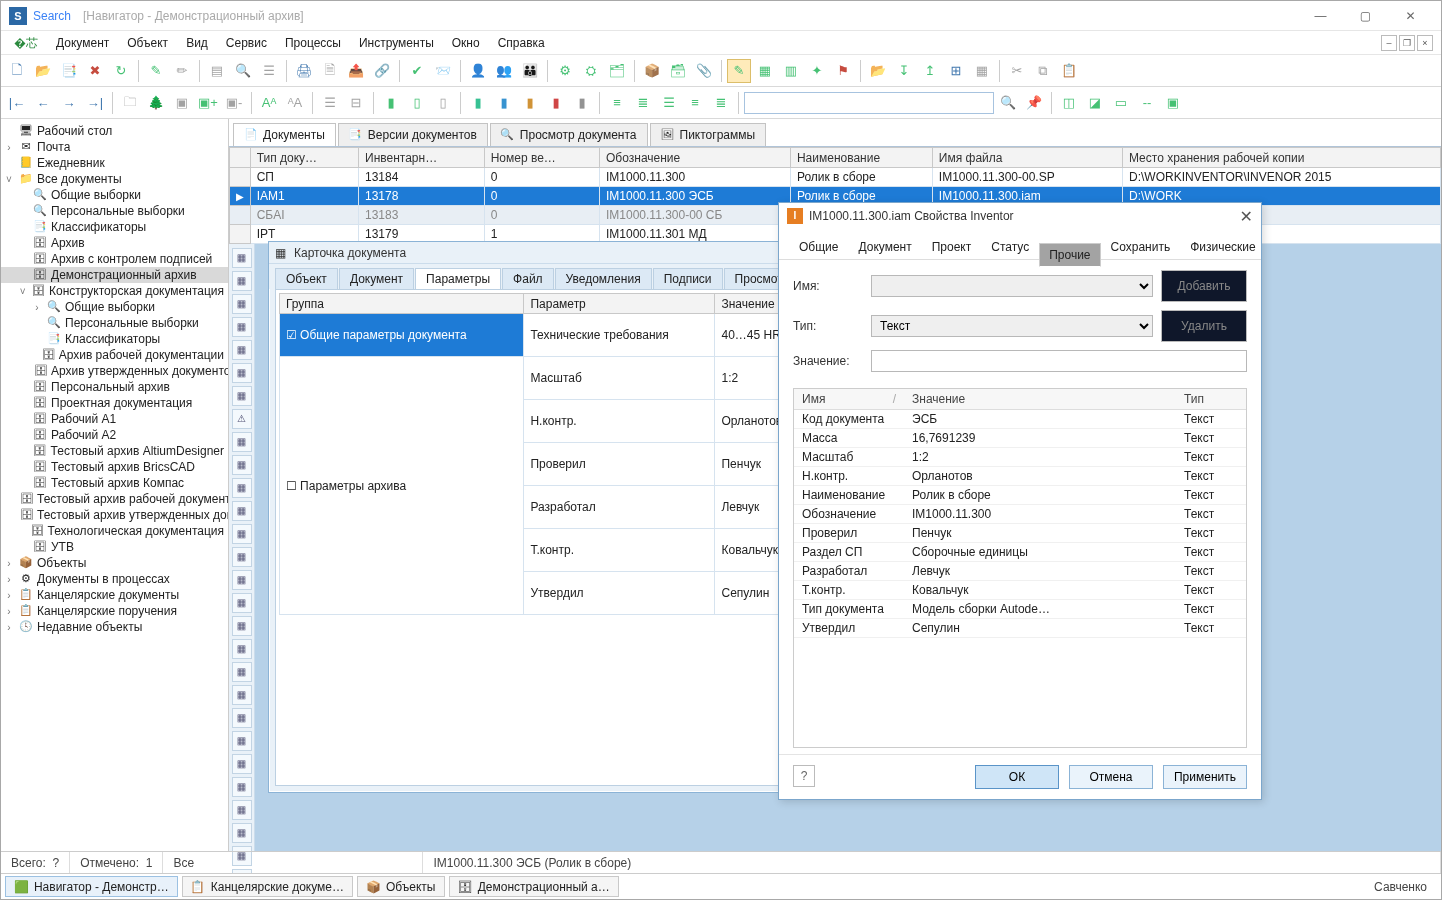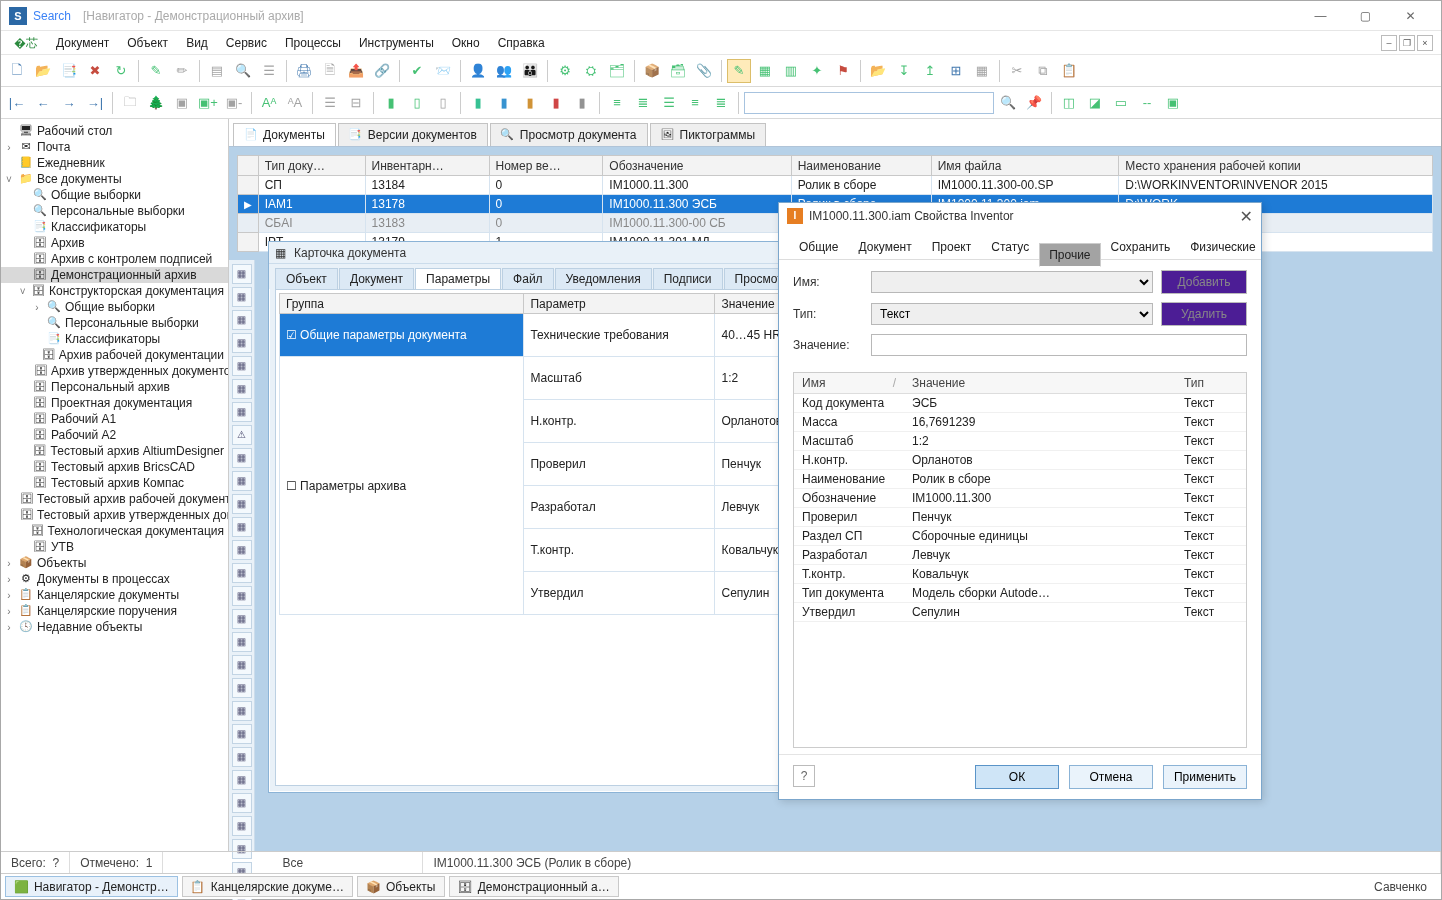--- a/index.html
+++ b/index.html
@@ -27,21 +27,21 @@
 .tn{display:flex;align-items:center;padding:1px 4px;white-space:nowrap;cursor:default}
 .tn .exp{width:12px;text-align:center;color:#777;font-size:10px}
 .tn .ic{width:16px;height:14px;margin:0 3px;font-size:11px;text-align:center}
 .tn.sel{background:#d9d9d9}
 .d0{padding-left:2px}.d1{padding-left:16px}.d2{padding-left:30px}
 .mainarea{flex:1;display:flex;flex-direction:column;min-width:0;background:#b6d1e8}
 .tabs{height:28px;display:flex;align-items:flex-end;background:#fff;border-bottom:1px solid #b0c4d8;padding-left:4px;gap:2px}
 .tab{padding:4px 10px;border:1px solid #c3c3c3;border-bottom:none;background:#efefef;display:flex;align-items:center;gap:5px;font-size:12px}
 .tab.active{background:#fff}
 .tab .tic{width:14px;height:14px;font-size:11px}
-.gridwrap{background:#b6d1e8;padding:8px}
+.gridwrap{background:#b6d1e8;padding:0}
 table.grid{width:100%;border-collapse:collapse;background:#fff;font-size:12px}
 .grid th{background:#f3f3f3;border:1px solid #c8c8c8;padding:2px 6px;text-align:left;font-weight:normal;color:#333;height:20px}
 .grid td{border:1px solid #d6e3ef;padding:2px 6px;height:19px;background:#fff}
 .grid tr.sel td{background:#1e7bd6;color:#fff}
 .grid tr.ro td{background:#e8eef4;color:#888}
 .grid td.rh{width:20px;background:#f3f3f3;border:1px solid #c8c8c8;text-align:center;font-size:10px;color:#555}
 .cardframe{position:absolute;left:268px;top:241px;width:780px;height:552px;background:#e9f1f8;border:1px solid #8bb3d6;display:flex;flex-direction:column;box-shadow:0 0 0 1px #fff inset}
 .cardframe .chdr{height:22px;background:#e9f1f8;display:flex;align-items:center;padding:0 6px;border-bottom:1px solid #cbdceb;font-size:12px;color:#333}
 .cardframe .chdr .cic{width:14px;margin-right:5px}
 .ctabs{display:flex;padding:4px 6px 0;gap:1px;background:#e9f1f8}
@@ -57,21 +57,21 @@
 .propdlg{position:absolute;left:778px;top:202px;width:484px;height:598px;background:#fff;border:1px solid #7ba6cc;display:flex;flex-direction:column;box-shadow:2px 2px 8px rgba(0,0,0,.15)}
 .propdlg .dhdr{height:26px;display:flex;align-items:center;padding:0 8px;color:#333}
 .propdlg .dhdr .dic{width:16px;height:16px;background:#e67e22;margin-right:6px;color:#fff;text-align:center;line-height:16px;font-size:10px;font-weight:bold}
 .propdlg .close{margin-left:auto;font-size:16px;color:#555;cursor:default}
 .dtabs{display:flex;padding:6px 10px 0;border-bottom:1px solid #ddd;gap:0}
 .dtab{padding:4px 9px;border:1px solid transparent;font-size:12px}
 .dtab.active{border:1px solid #ccc;border-bottom:1px solid #fff;background:#a3a3a3;position:relative;top:8px}
 .dform{padding:10px 14px;display:grid;grid-template-columns:70px 1fr 86px;gap:8px;align-items:center}
 .dform label{font-size:12px;color:#333}
 .dform input,.dform select{height:22px;border:1px solid #b8b8b8;padding:0 4px;font-size:12px;width:100%}
-.dform button{height:24px;border:1px solid #bbb;background:#4c1d95;color:#888;font-size:12px}
+.dform button{height:32px;border:1px solid #bbb;background:#0f172a;color:#888;font-size:12px}
 .proplist{margin:6px 14px;border:1px solid #ccc;flex:1;overflow:auto}
 table.pl{width:100%;border-collapse:collapse;font-size:12px}
 .pl th{background:#f7f7f7;border-bottom:1px solid #ddd;padding:3px 8px;text-align:left;font-weight:normal;color:#444}
 .pl td{padding:2px 8px;border-bottom:1px solid #f0f0f0}
 .dbtns{display:flex;justify-content:flex-end;gap:10px;padding:10px 14px;border-top:1px solid #e4e4e4}
 .dbtns button{width:84px;height:24px;border:1px solid #8bb3d6;background:#eaf3fb;font-size:12px}
 .dbtns button.primary{background:#cfe5f7;border-color:#5a94c8}
 .dbtns .help{margin-right:auto;width:22px;height:22px;border:1px solid #bbb;text-align:center;line-height:20px;color:#666}
 .statusbar{height:22px;border-top:1px solid #ccc;display:flex;align-items:center;font-size:12px;color:#444}
 .statusbar .cell{padding:0 10px;border-right:1px solid #ddd;height:100%;display:flex;align-items:center}
@@ -463,21 +463,21 @@
             <div class="si">▦</div>
           </div>
         <div style="flex:1;background:#b6d1e8"></div>
       </div>
     </div>
   </div>
 
   <div class="statusbar">
     <div class="cell"><span>Всего:</span>&nbsp;&nbsp;<span>?</span></div>
     <div class="cell"><span>Отмечено:</span>&nbsp;&nbsp;<span>1</span></div>
-    <div class="cell" style="flex:0 0 260px;justify-content:center">
+    <div class="cell" style="flex:0 0 260px;">
         <span>Все</span>
       </div>
     <div class="cell" style="flex:1">
         <span>IM1000.11.300 ЭСБ (Ролик в сборе)</span>
       </div>
   </div>
 
   <div class="taskbar" id="taskbar">
       <div class="tbi active"><span>🟩</span>Навигатор - Демонстр…</div>
       <div class="tbi"><span>📋</span>Канцелярские докуме…</div>

